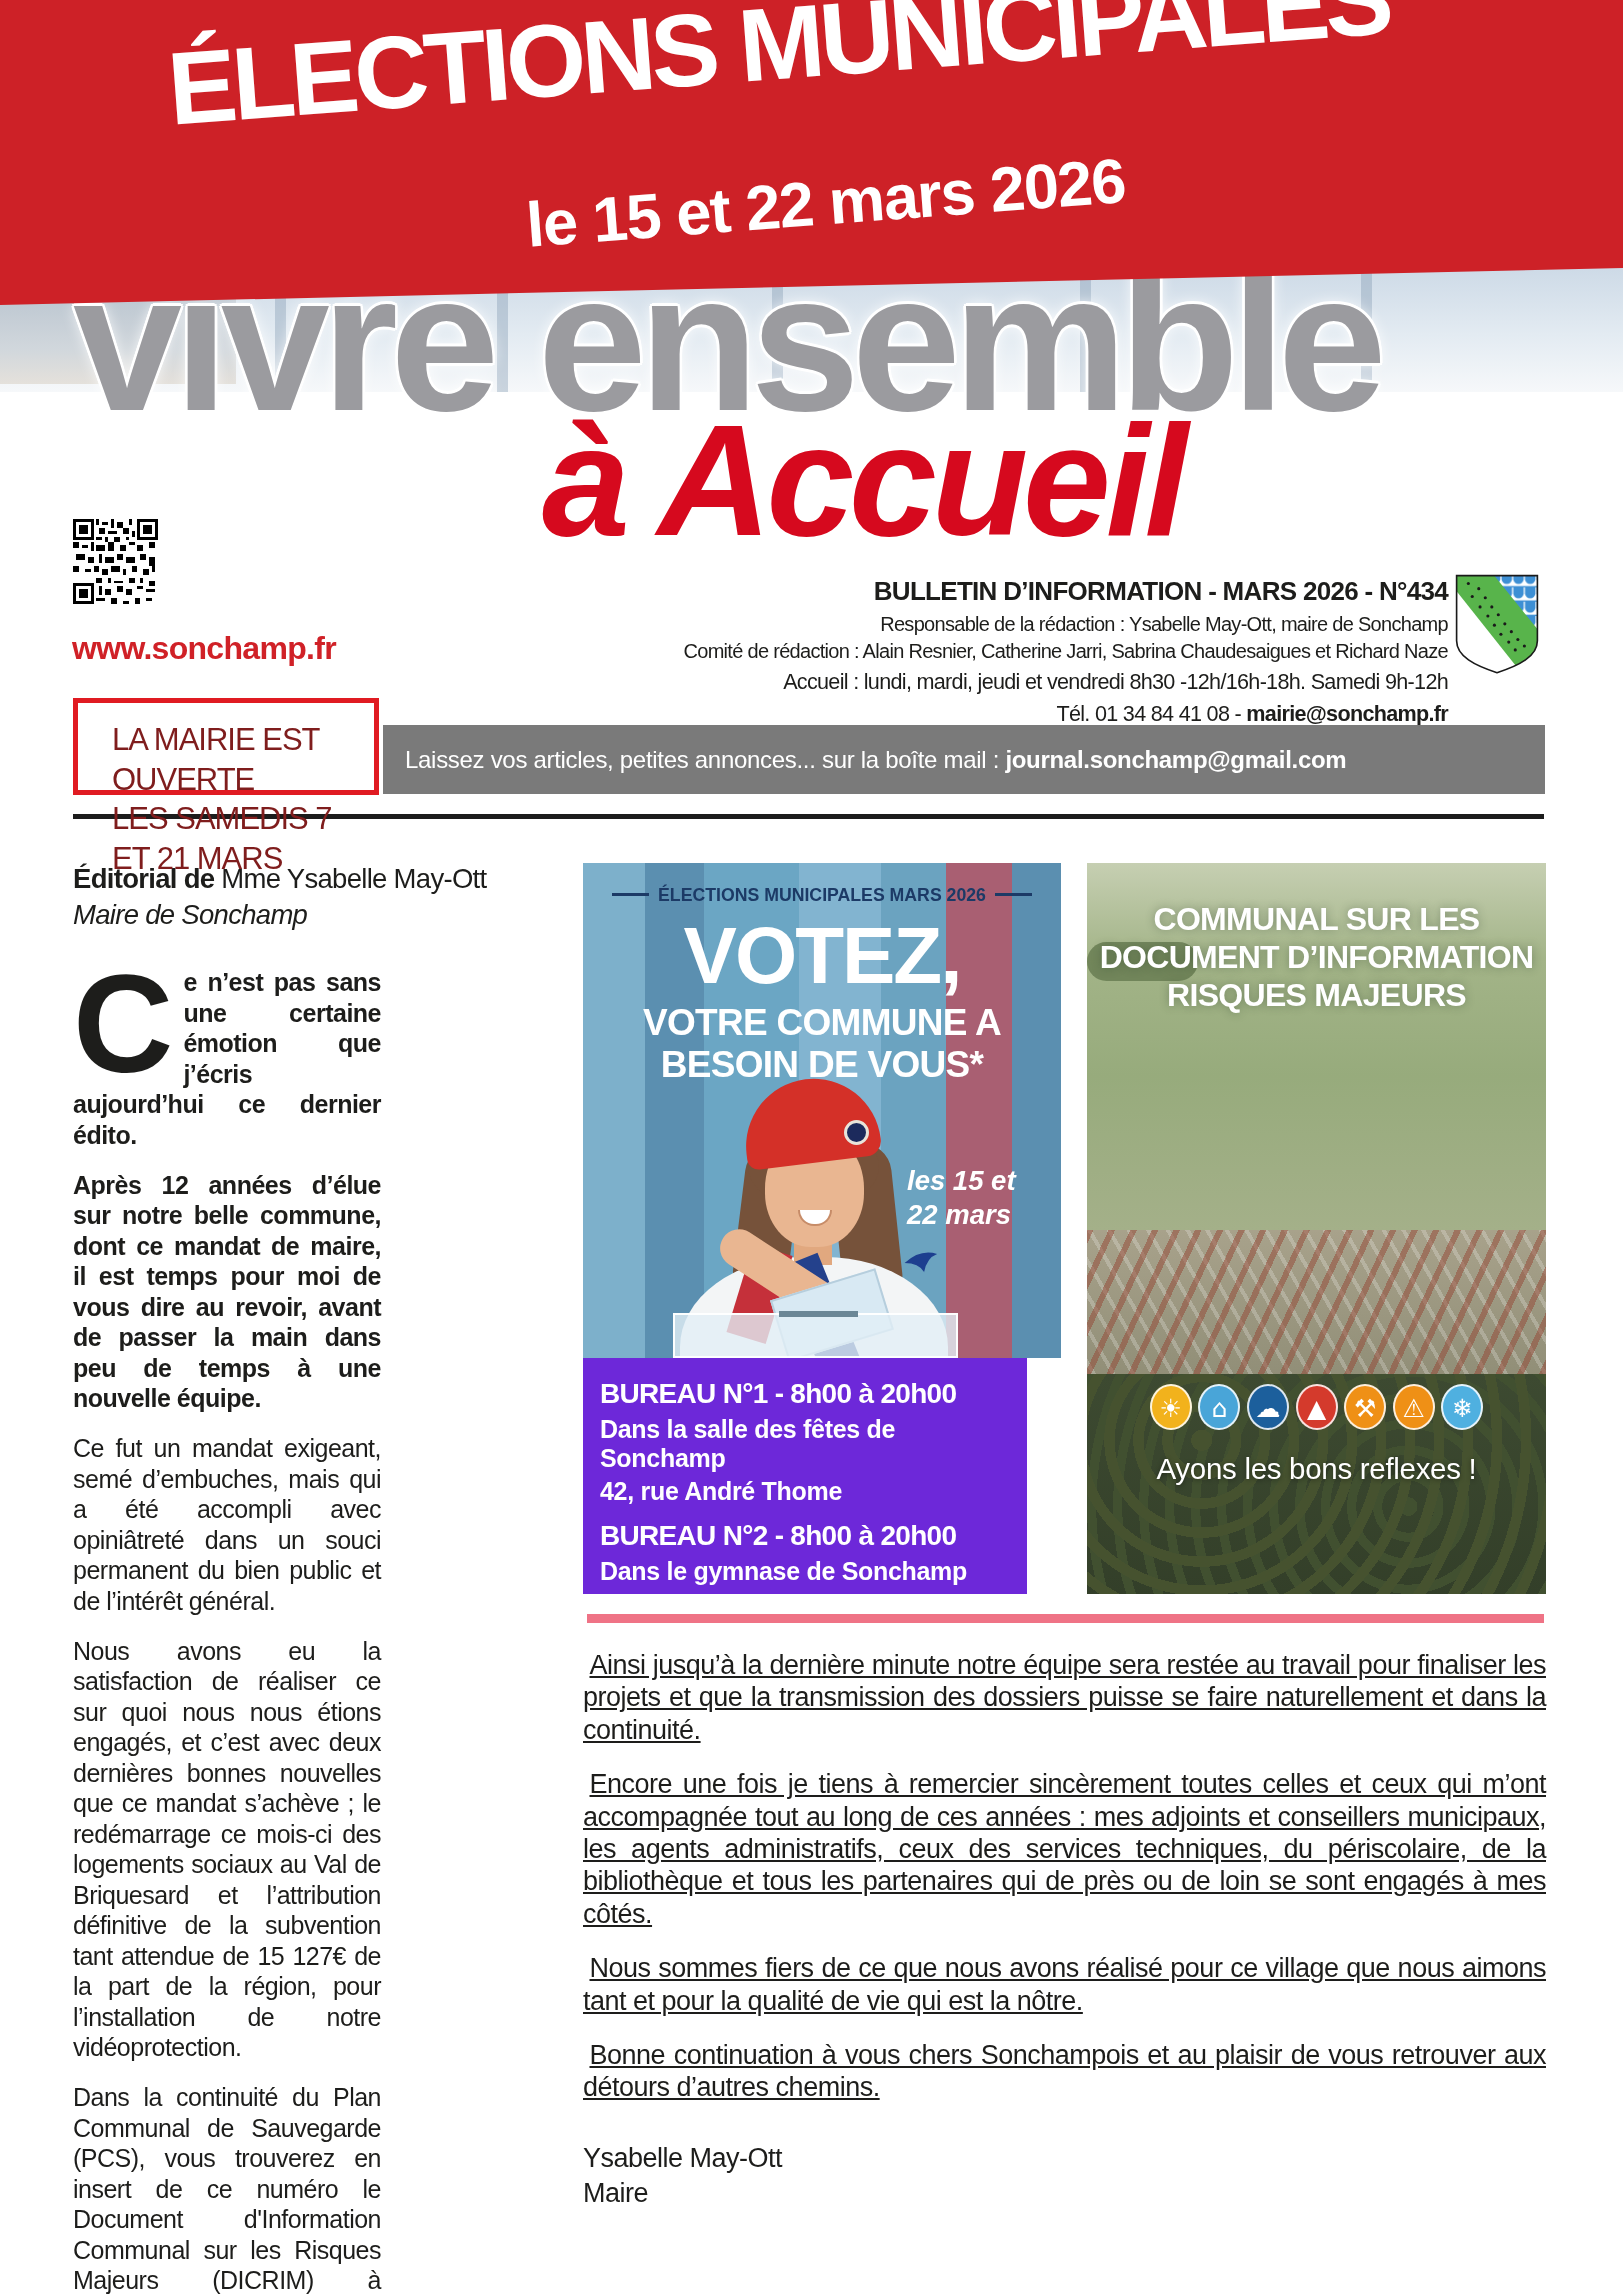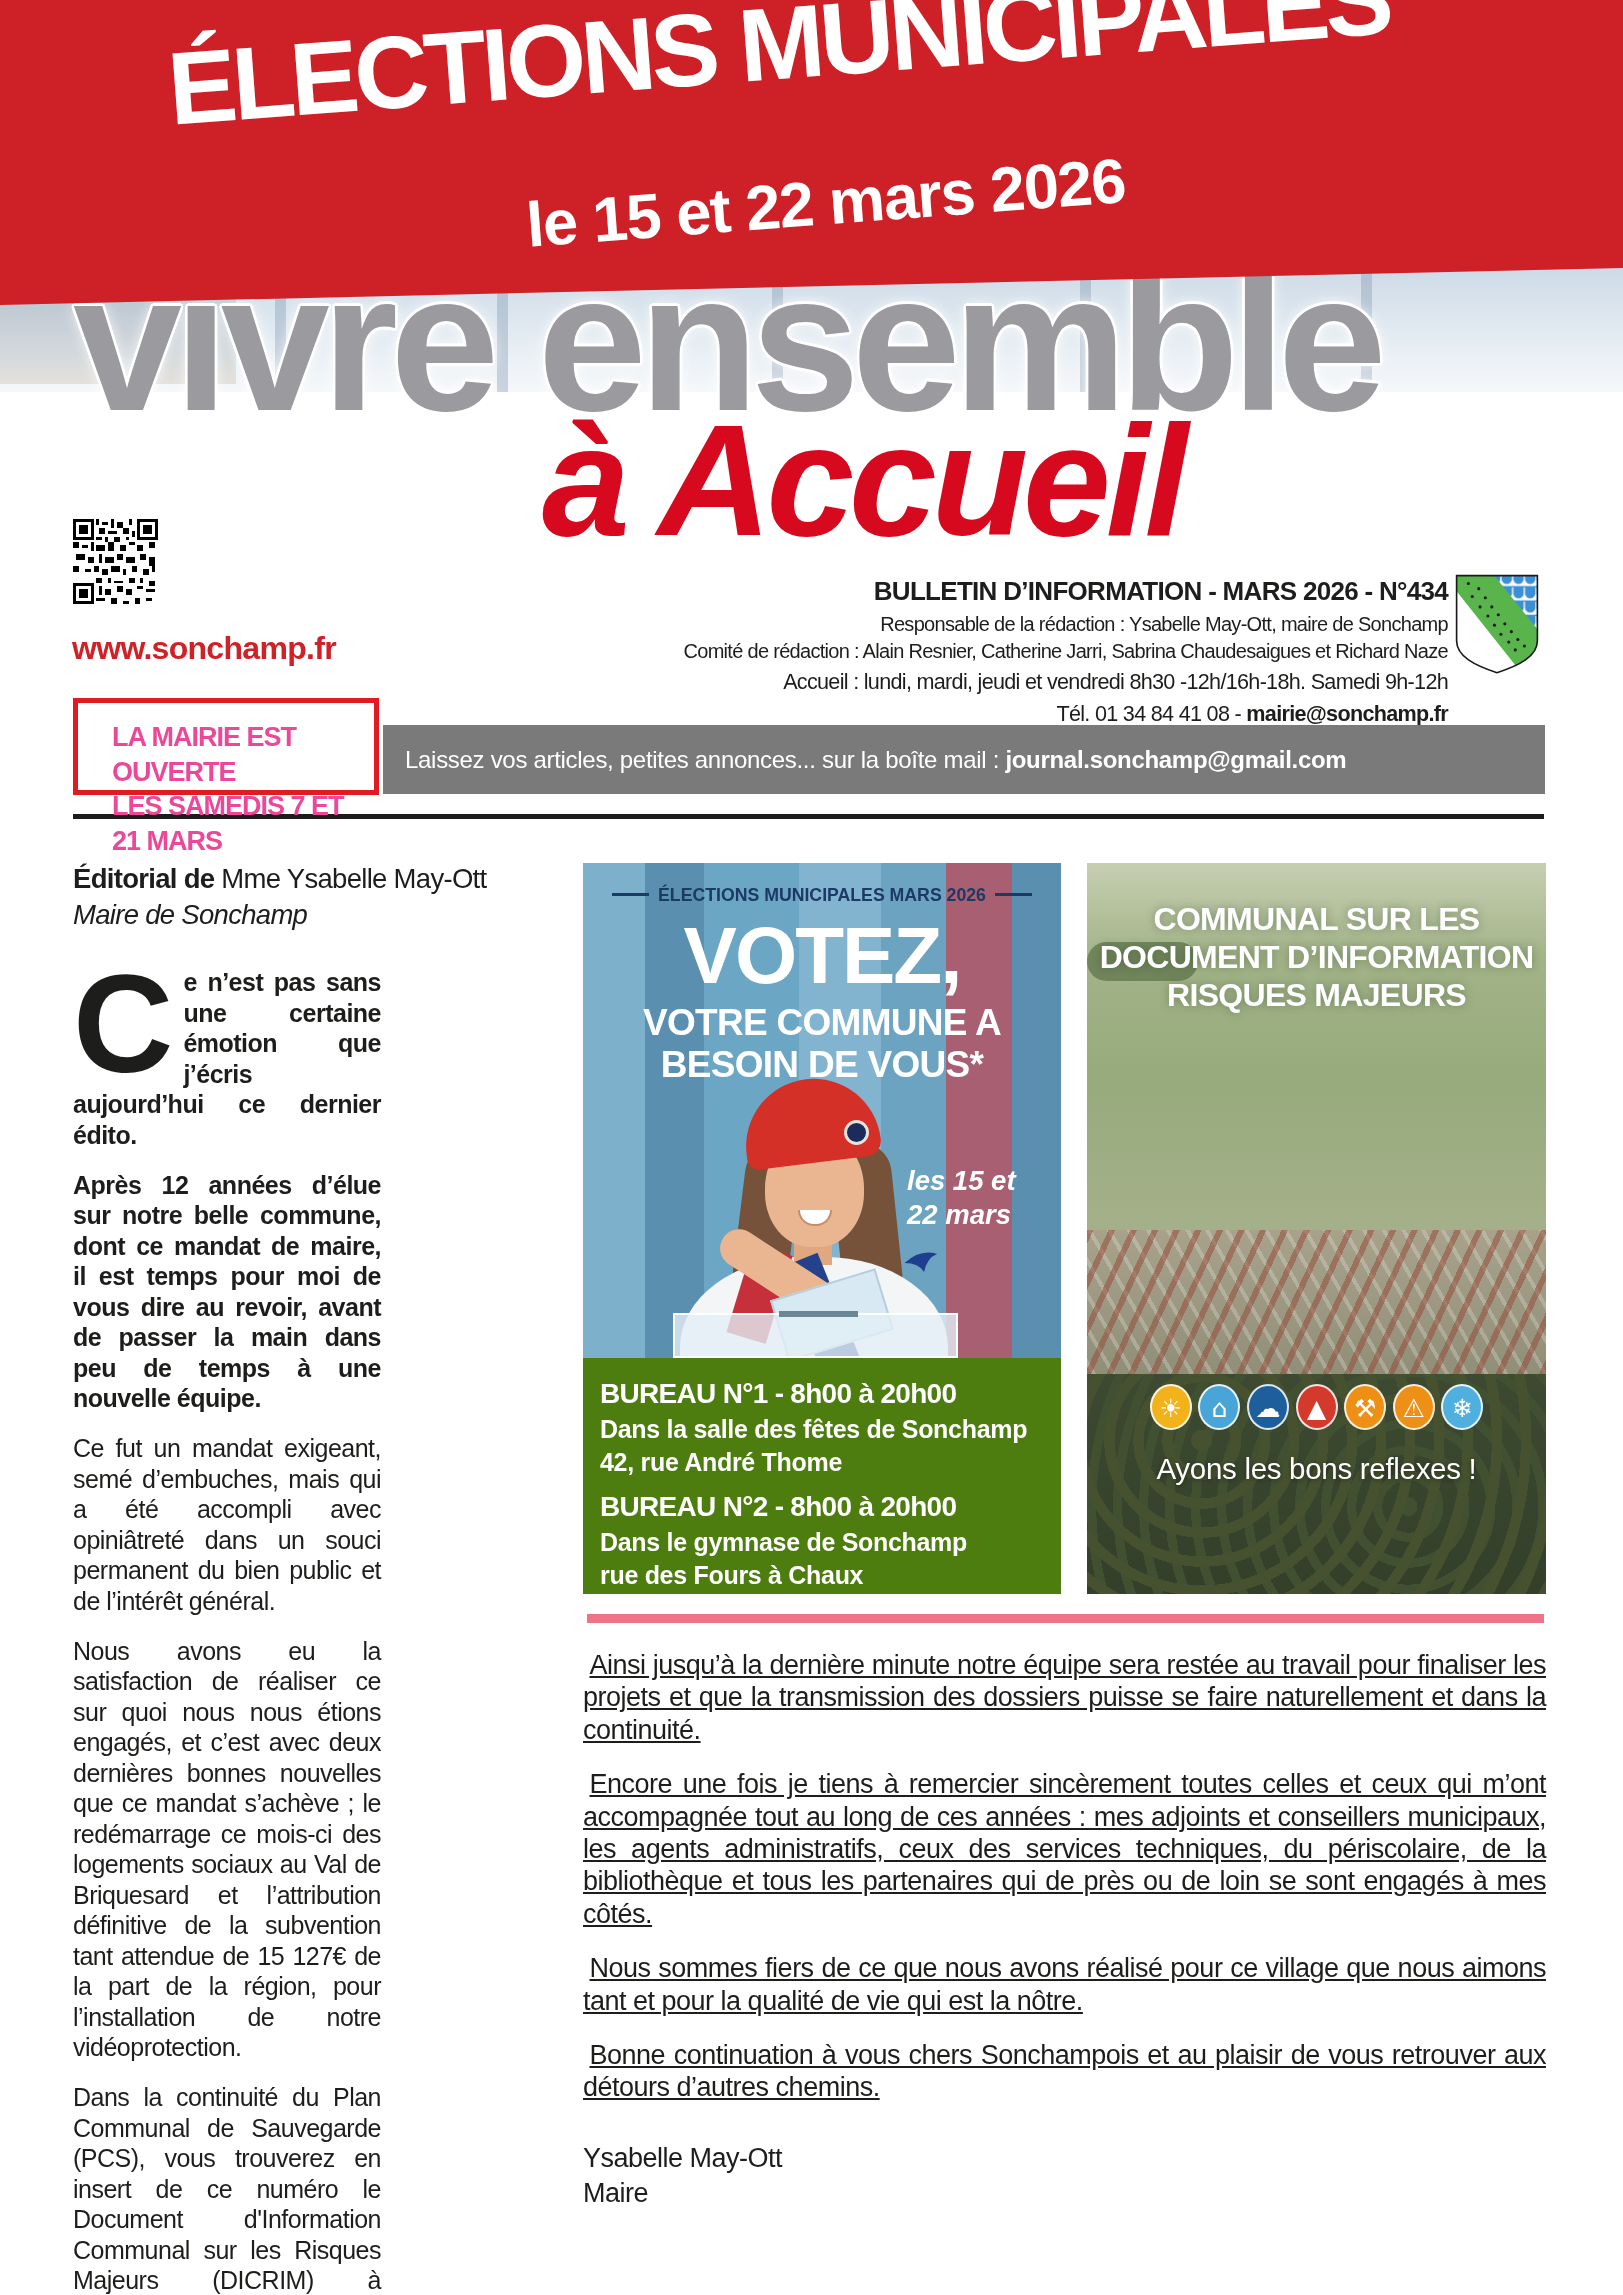--- a/index.html
+++ b/index.html
@@ -35,21 +35,21 @@
   .info-block .l1{font-size:26px;font-weight:bold;letter-spacing:-0.7px;margin-bottom:5.9px;}
   .info-block .l2{font-size:20px;letter-spacing:-0.7px;margin-bottom:4.6px;}
   .info-block .l3{font-size:20px;letter-spacing:-0.7px;margin-bottom:5.9px;}
   .info-block .l4{font-size:21.6px;letter-spacing:-0.7px;margin-bottom:5.9px;}
   .info-block .l5{font-size:21.6px;letter-spacing:-0.7px;}
   .info-block b{font-weight:bold;}
   .crest{left:1454px;top:573px;z-index:4;}
 
   .mairie-box{left:73px;top:698px;width:306px;height:97px;border:5.2px solid #e01b22;background:#fff;z-index:5;
     padding:17px 0 0 34px;box-sizing:border-box;}
-  .mairie-box div{font-size:27px;font-weight:bold;letter-spacing:-1px;line-height:1.28;color:#ec4899;}
+  .mairie-box div{font-size:31px;font-weight:normal;letter-spacing:-1px;line-height:1.28;color:#7f1d1d;}
   .mail-bar{left:383px;top:725px;width:1162px;height:69px;background:#7a7a7a;z-index:4;
     color:#fff;font-size:24px;letter-spacing:-0.3px;display:flex;align-items:center;padding-left:22px;box-sizing:border-box;}
   .mail-bar b{font-weight:bold;}
   .top-rule{left:73px;top:814px;width:1471px;height:4.6px;background:#1c1c1c;}
 
   
   .edit-head{left:73px;top:863px;width:419px;}
   .edit-head .h1{font-size:27.5px;letter-spacing:-0.7px;}
   .edit-head .h1 b{font-weight:bold;}
   .edit-head .h2{font-size:27.5px;font-style:italic;letter-spacing:-0.7px;margin-top:3.9px;}
@@ -62,21 +62,21 @@
   .poster-votez{left:583px;top:863px;width:478px;height:731px;z-index:2;}
   .pv-photo{position:absolute;left:0;top:0;width:478px;height:495px;overflow:hidden;
     background:linear-gradient(90deg,#7db0cb 0 62px,#5b8fb0 62px 121px,#6ba6c4 121px 216px,#82b4d0 216px 298px,#6ba3c0 298px 363px,#a95f72 363px 429px,#5b8fb0 429px 478px);}
   .pv-tag{position:absolute;left:0;top:22px;width:100%;text-align:center;color:#1c3a66;font-size:17.7px;font-weight:bold;letter-spacing:0;}
   .pv-tag .dash{display:inline-block;vertical-align:middle;width:37px;height:2.6px;background:#1c3a66;margin:0 9.2px 3.9px 9.2px;}
   .pv-title{position:absolute;left:0;top:47px;width:100%;text-align:center;color:#fff;font-size:80px;font-weight:bold;letter-spacing:-2px;}
   .pv-sub1{position:absolute;left:0;top:139px;width:100%;text-align:center;color:#fff;font-size:37px;font-weight:bold;letter-spacing:-0.7px;}
   .pv-sub2{position:absolute;left:0;top:181px;width:100%;text-align:center;color:#fff;font-size:37px;font-weight:bold;letter-spacing:-0.7px;}
   .pv-dates{position:absolute;left:324px;top:301px;color:#fff;font-size:27.5px;font-weight:bold;font-style:italic;line-height:1.25;}
   .pv-bird{position:absolute;left:319px;top:383px;}
-  .pv-info{position:absolute;left:0;top:495px;width:478px;height:236px;background:#4d7c0f;box-sizing:border-box;padding:19.6px 0 0 17px;color:#fff;}
+  .pv-info{position:absolute;left:0;top:495px;width:444px;height:236px;background:#6d28d9;box-sizing:border-box;padding:19.6px 0 0 17px;color:#fff;}
   .pv-info .bt{font-size:28px;font-weight:bold;letter-spacing:-0.7px;margin-bottom:5.2px;}
   .pv-info .bl{font-size:25px;font-weight:bold;letter-spacing:-0.3px;margin-bottom:3.9px;}
   .pv-info .sp{height:10.5px;}
   
   .w-hairL{position:absolute;left:156px;top:283px;width:55px;height:154px;background:#76523a;border-radius:27.5px;transform:rotate(7deg);}
   .w-hairR{position:absolute;left:254px;top:280px;width:60px;height:164px;background:#76523a;border-radius:30px;transform:rotate(-6deg);}
   .w-hairT{position:absolute;left:165px;top:261px;width:131px;height:85px;background:#76523a;border-radius:50%;}
   .w-face{position:absolute;left:182px;top:267px;width:99px;height:117px;background:#e9b691;border-radius:50% 50% 46% 46%;}
   .w-smile{position:absolute;left:215px;top:347px;width:34px;height:15.7px;border-radius:0 0 33px 33px;background:#fff;border:2px solid #c78c68;border-top:none;box-sizing:border-box;}
   .w-cap{position:absolute;left:160px;top:216px;width:135px;height:84px;background:#d43028;border-radius:69px 69px 15.7px 11.8px;transform:rotate(-7deg);}

